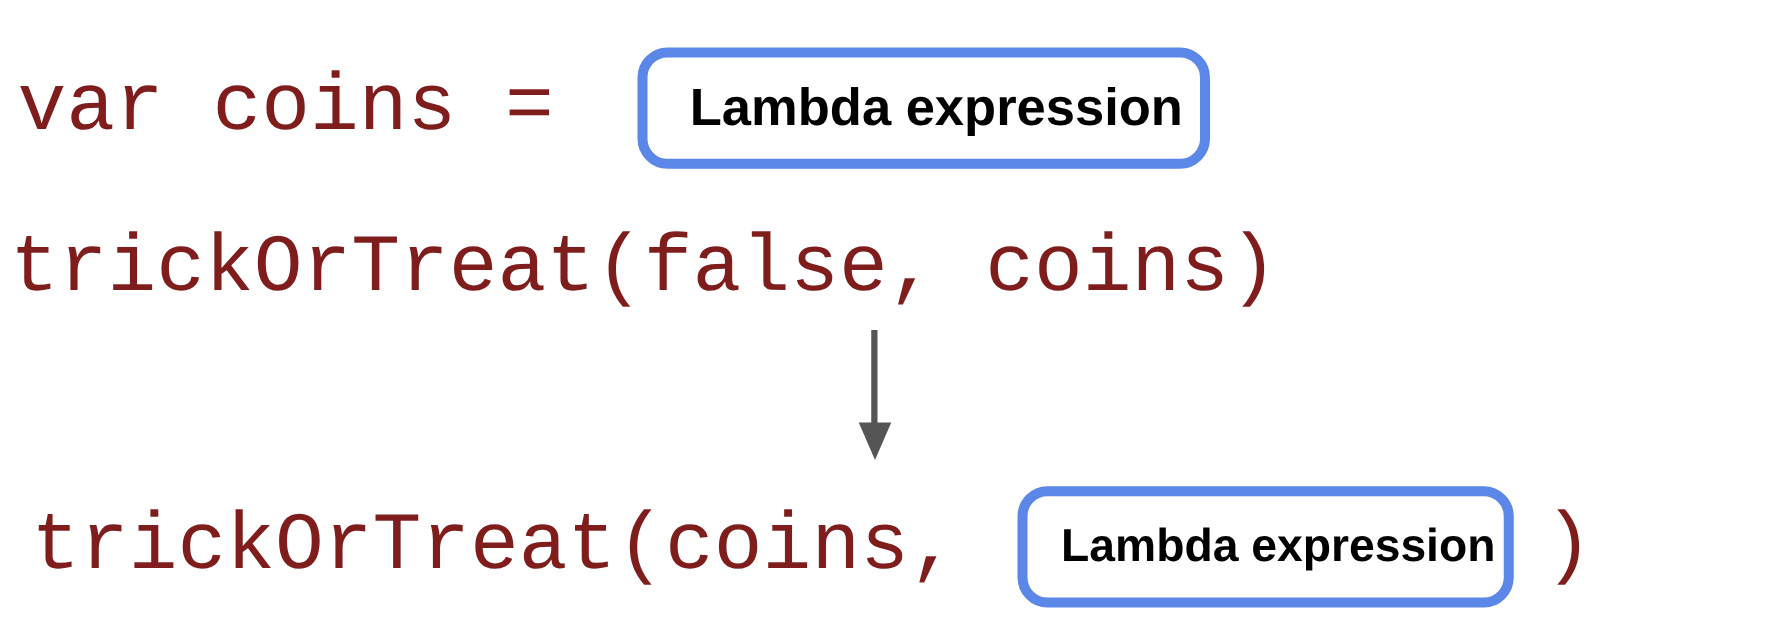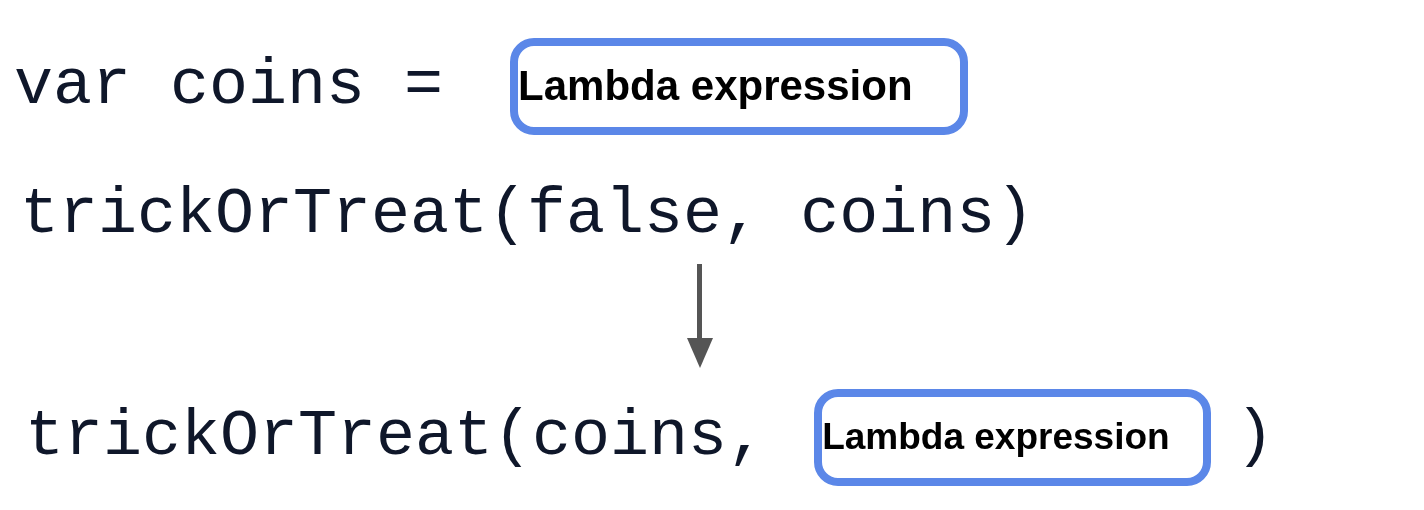--- a/index.html
+++ b/index.html
@@ -6,35 +6,36 @@
   body {
     width:1424px; height:510px; background:#ffffff;
     font-family:"Liberation Sans", sans-serif;
   }
   .canvas {
     position:relative; width:1424px; height:510px;
     background:#ffffff; overflow:hidden;
   }
   .code {
     font-family:"Liberation Mono","DejaVu Sans Mono",monospace;
-    font-size:65px; line-height:76px; color:#0f172a; white-space:pre;
+    font-size:65px; line-height:76px; color:#7f1d1d; white-space:pre;
     letter-spacing:0;
   }
   .row { position:absolute; display:flex; align-items:center; }
   .row1 { left:14px; top:36px; height:100px; }
-  .row2 { left:20px; top:177px; height:76px; }
+  .row2 { left:8px; top:177px; height:76px; }
   .row3 { left:25px; top:382px; height:110px; }
 
   .pill {
     box-sizing:border-box;
     border:8px solid #5b87e8;
     border-radius:24px;
     background:#ffffff;
-    display:flex; align-items:center; justify-content:flex-start;
+    display:flex; align-items:center; justify-content:center;
     flex:0 0 auto;
+    padding-left:20px;
   }
   .pill-lg { width:458px; height:97px; margin-left:67px; }
   .pill-sm { width:397px; height:97px; margin-left:48px; }
   .pill-label {
     font-family:"Liberation Sans", sans-serif;
     font-weight:700; color:#000000; white-space:nowrap;
   }
   .pill-lg .pill-label { font-size:42px; }
   .pill-sm .pill-label { font-size:37px; }
   .row3 .paren { margin-left:24px; }

